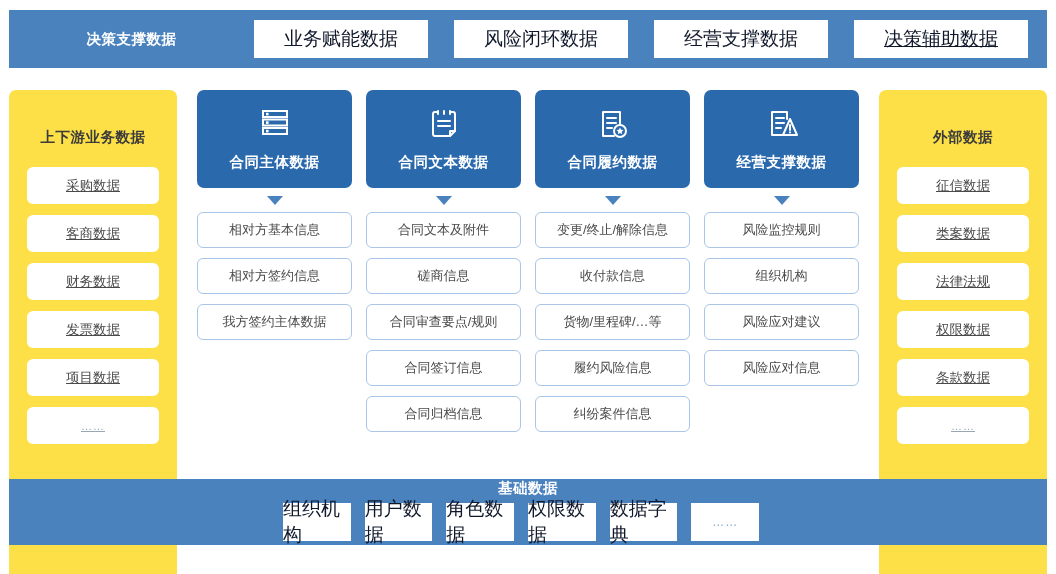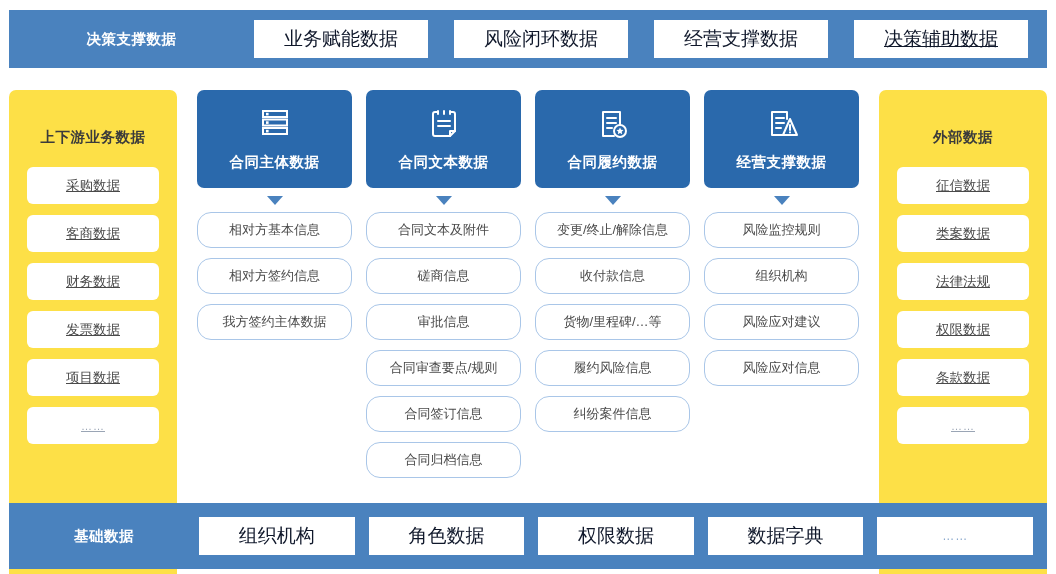--- a/index.html
+++ b/index.html
@@ -23,21 +23,21 @@
   
   .band {
     position: absolute;
     left: 9px;
     width: 1038px;
     background: #4A82BE;
     display: flex;
     align-items: center;
   }
   #top-band  { top: 10px;  height: 58px; }
-  #bottom-band { top: 503px; height: 66px; }
+  #bottom-band { top: 479px; height: 66px; flex-direction: column; }
 
   .band-title {
     color: #ffffff;
     font-size: 14.5px;
     font-weight: bold;
     text-align: center;
     letter-spacing: .5px;
     flex: 0 0 auto;
   }
   #top-band .band-title { width: 245px; }
@@ -144,21 +144,21 @@
   .col-arrow {
     width: 0; height: 0;
     border-left: 8px solid transparent;
     border-right: 8px solid transparent;
     border-top: 9px solid #4A82BE;
     margin: 8px auto 7px auto;
   }
   .col-item {
     background: #ffffff;
     border: 1px solid #A9C6E8;
-    border-radius: 14px;
+    border-radius: 6px;
     height: 36px;
     margin-bottom: 10px;
     display: flex;
     align-items: center;
     justify-content: center;
     font-size: 13px;
     color: #4a4a4a;
     box-sizing: border-box;
     white-space: nowrap;
   }
@@ -223,21 +223,20 @@
             <line x1="11" y1="4" x2="11" y2="7"></line>
             <line x1="17" y1="4" x2="17" y2="7"></line>
             <line x1="23" y1="4" x2="23" y2="7"></line>
           </g>
         </svg>
         <div class="col-head-label">合同文本数据</div>
       </div>
       <div class="col-arrow"></div>
       <div class="col-item">合同文本及附件</div>
       <div class="col-item">磋商信息</div>
-      <div class="col-item">审批信息</div>
       <div class="col-item">合同审查要点/规则</div>
       <div class="col-item">合同签订信息</div>
       <div class="col-item">合同归档信息</div>
     </div>
 
     <div class="column">
       <div class="col-head">
         <svg class="col-head-icon" viewBox="0 0 34 34">
           <g fill="none" stroke="#ffffff" stroke-width="2" stroke-linecap="round" stroke-linejoin="round">
             <path d="M7 5 L24 5 L24 18 M7 5 L7 29 L18 29"></path>
@@ -289,20 +288,21 @@
     <div class="side-chip">法律法规</div>
     <div class="side-chip">权限数据</div>
     <div class="side-chip">条款数据</div>
     <div class="side-chip ellipsis">……</div>
   </div>
 
   <div class="band" id="bottom-band">
     <div class="band-title">基础数据</div>
     <div class="band-items">
       <div class="band-chip">组织机构</div>
+      <div class="band-chip">用户数据</div>
       <div class="band-chip">角色数据</div>
       <div class="band-chip">权限数据</div>
       <div class="band-chip">数据字典</div>
       <div class="band-chip ellipsis">……</div>
     </div>
   </div>
 
 </div>
 
 </body></html>

